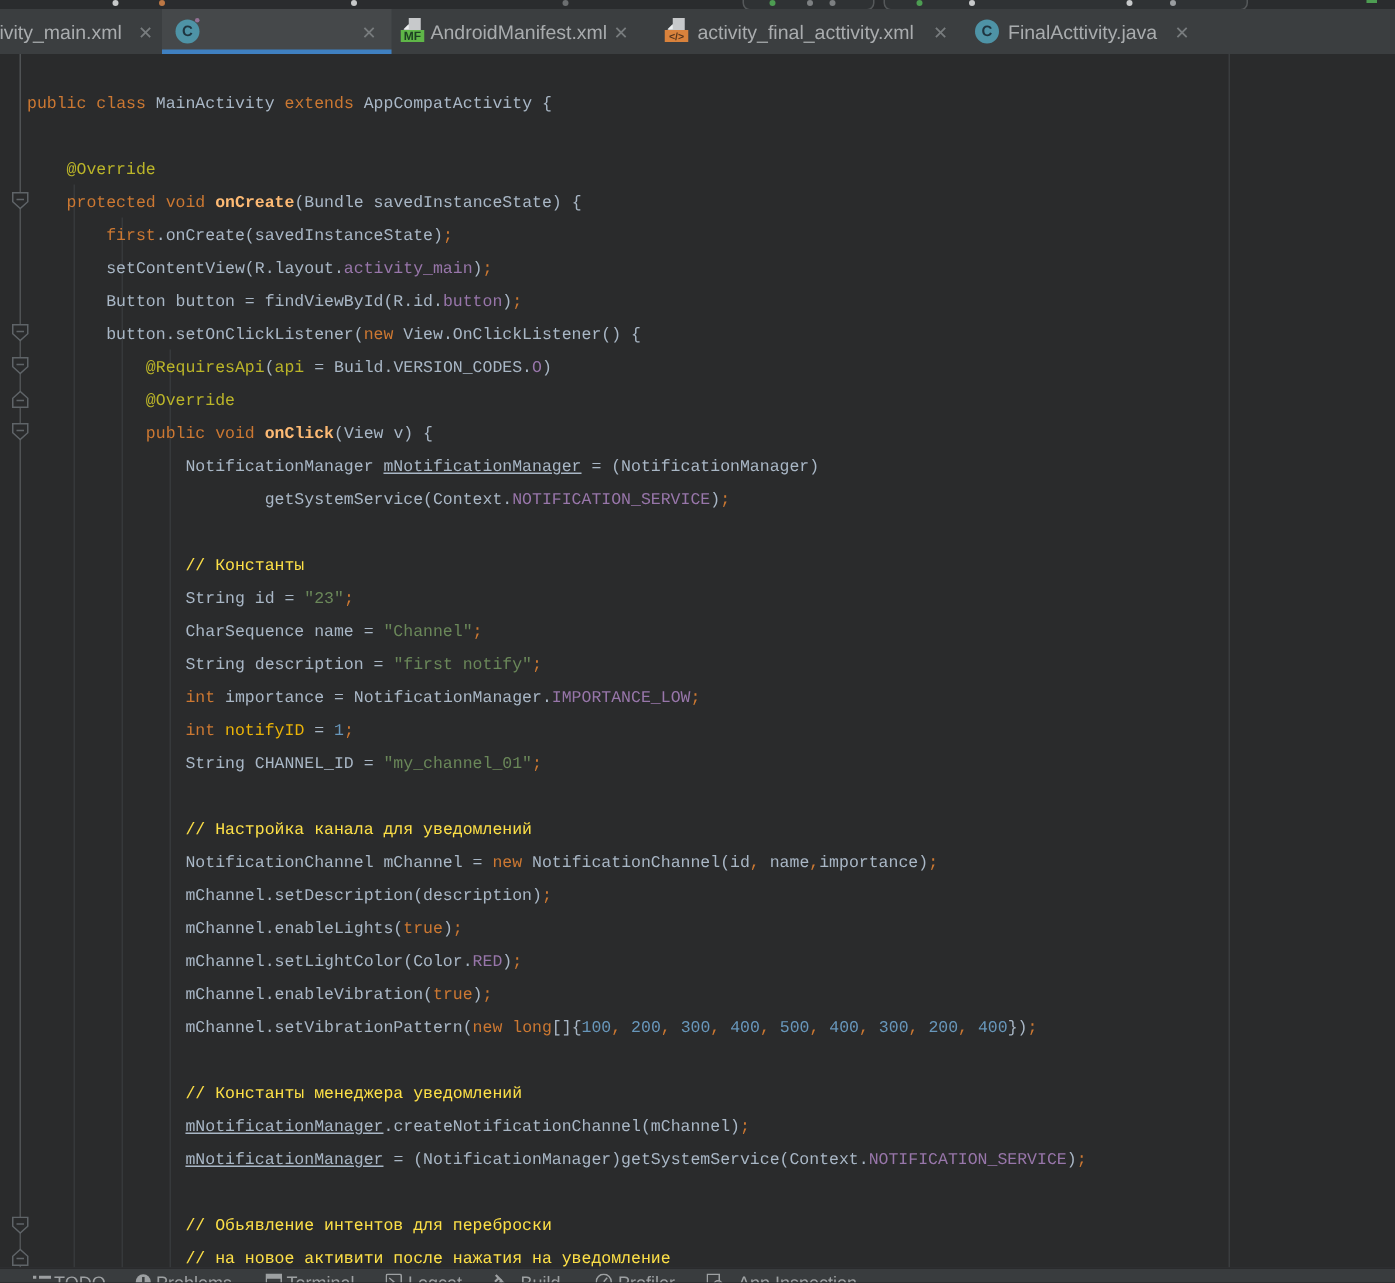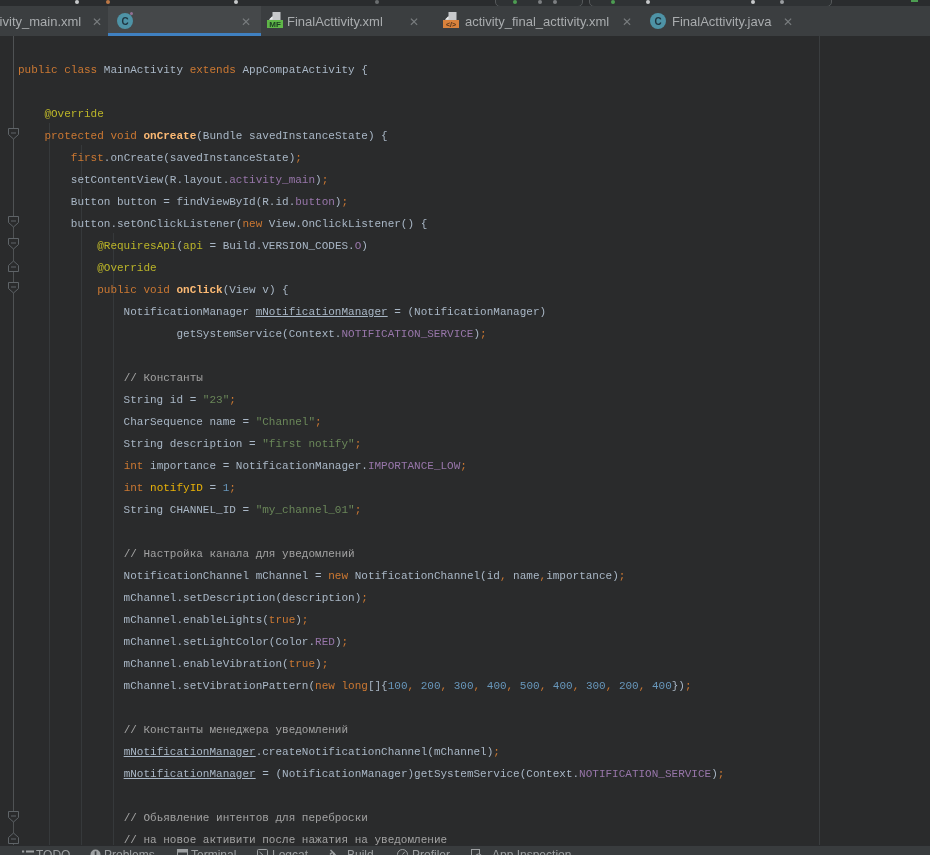--- a/index.html
+++ b/index.html
@@ -15,21 +15,21 @@
 .tabx{position:absolute;top:9px;font-size:12px;color:#787c7e;}
 .underline{position:absolute;left:0;bottom:0px;width:100%;height:3px;background:#3f80c1;}
 #editor{position:absolute;left:0;top:36px;width:930px;height:809px;background:#2a2b2c;}
 .vline{position:absolute;top:0;width:1px;height:809px;}
 pre#code{position:absolute;left:18px;top:23px;margin:0;font-family:"Liberation Mono",monospace;font-size:11px;line-height:22px;color:#a9b7c6;}
 .k{color:#cc7832;}
 .a{color:#bbb529;text-align:right;}
 .m{color:#fdba74;font-weight:bold;}
 .s{color:#6a8759;}
 .n{color:#6897bb;}
-.c{color:#a3a3a3;}
+.c{color:#fde047;}
 .fi{color:#9876aa;}
 .fu{color:#a9b7c6;text-decoration:underline;}
 .g{color:#eab308;}
 .o{color:#cc7832;}
 .fold{position:absolute;left:7px;width:13px;height:12px;}
 #statusbar{position:absolute;left:0;top:845px;width:930px;height:10px;background:#393c3e;border-top:1px solid #2a2b2d;box-sizing:border-box;overflow:hidden;}
 .sbitem{position:absolute;top:2px;font-size:12px;color:#9da0a2;white-space:nowrap;}
 .sbicon{position:absolute;top:3px;color:#9da0a2;}
 </style>
 </head>
@@ -63,21 +63,21 @@
     <span class="tabx" style="left:133px;">✕</span>
     <div class="underline"></div>
   </div>
   <div class="tab" style="left:257px;width:169px;">
     <svg style="position:absolute;left:10px;top:5px;" width="16" height="18" viewBox="0 0 16 18">
       <path d="M5.5 1 h8 v8 h-11.5 l3.5 -3.5 z" fill="#c7c9cb"></path>
       <path d="M2 8.5 l3.5 -3.5 v3.5 z" fill="#eceeef"></path>
       <rect x="0" y="9" width="16" height="8" fill="#5fb648"></rect>
       <text x="8" y="15.6" font-size="8" font-weight="bold" fill="#1d4023" text-anchor="middle" font-family="Liberation Sans">MF</text>
     </svg>
-    <span class="tablabel" style="left:30px;">FinalActtivity.xml</span>
+    <span class="tablabel" style="left:30px;">AndroidManifest.xml</span>
     <span class="tabx" style="left:152px;">✕</span>
   </div>
   <div class="tab" style="left:427px;width:210px;">
     <svg style="position:absolute;left:16px;top:5px;" width="16" height="18" viewBox="0 0 16 18">
       <path d="M5.5 1 h8 v8 h-11.5 l3.5 -3.5 z" fill="#c7c9cb"></path>
       <path d="M2 8.5 l3.5 -3.5 v3.5 z" fill="#eceeef"></path>
       <rect x="0" y="9" width="16" height="8" fill="#d9823c"></rect>
       <text x="8" y="15.6" font-size="7" font-weight="bold" fill="#53331c" text-anchor="middle" font-family="Liberation Sans">&lt;/&gt;</text>
     </svg>
     <span class="tablabel" style="left:38px;">activity_final_acttivity.xml</span>

